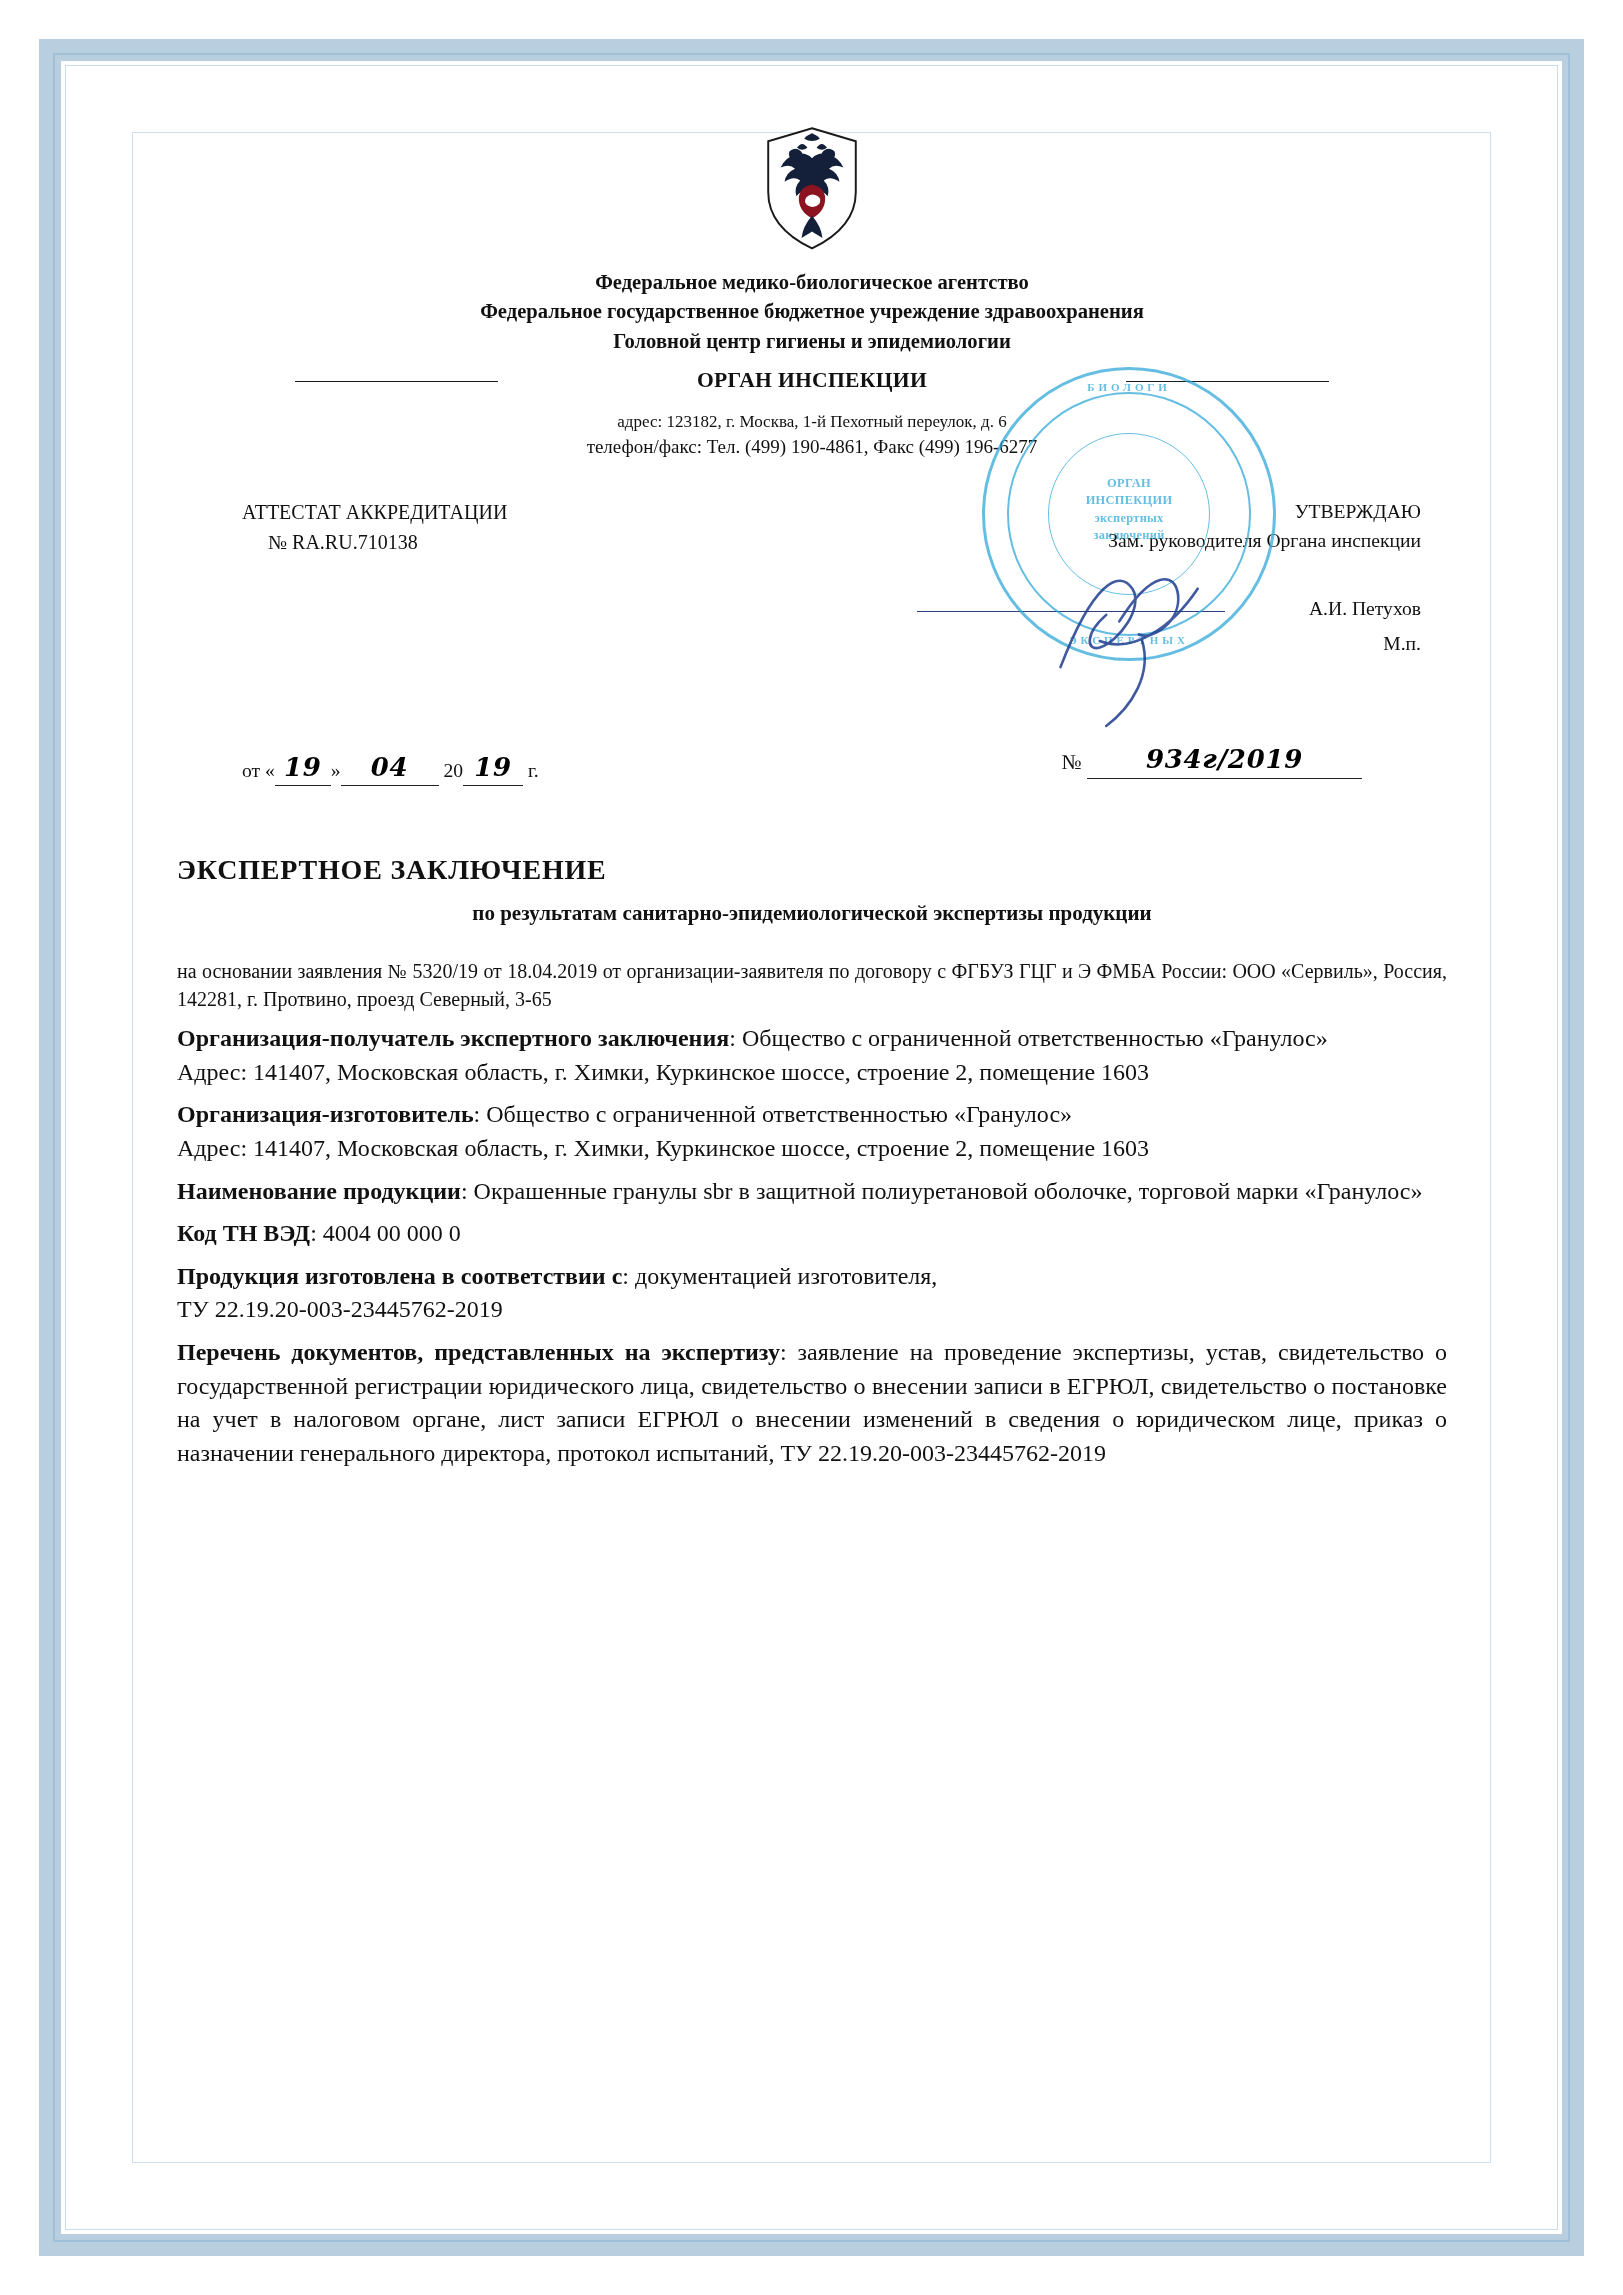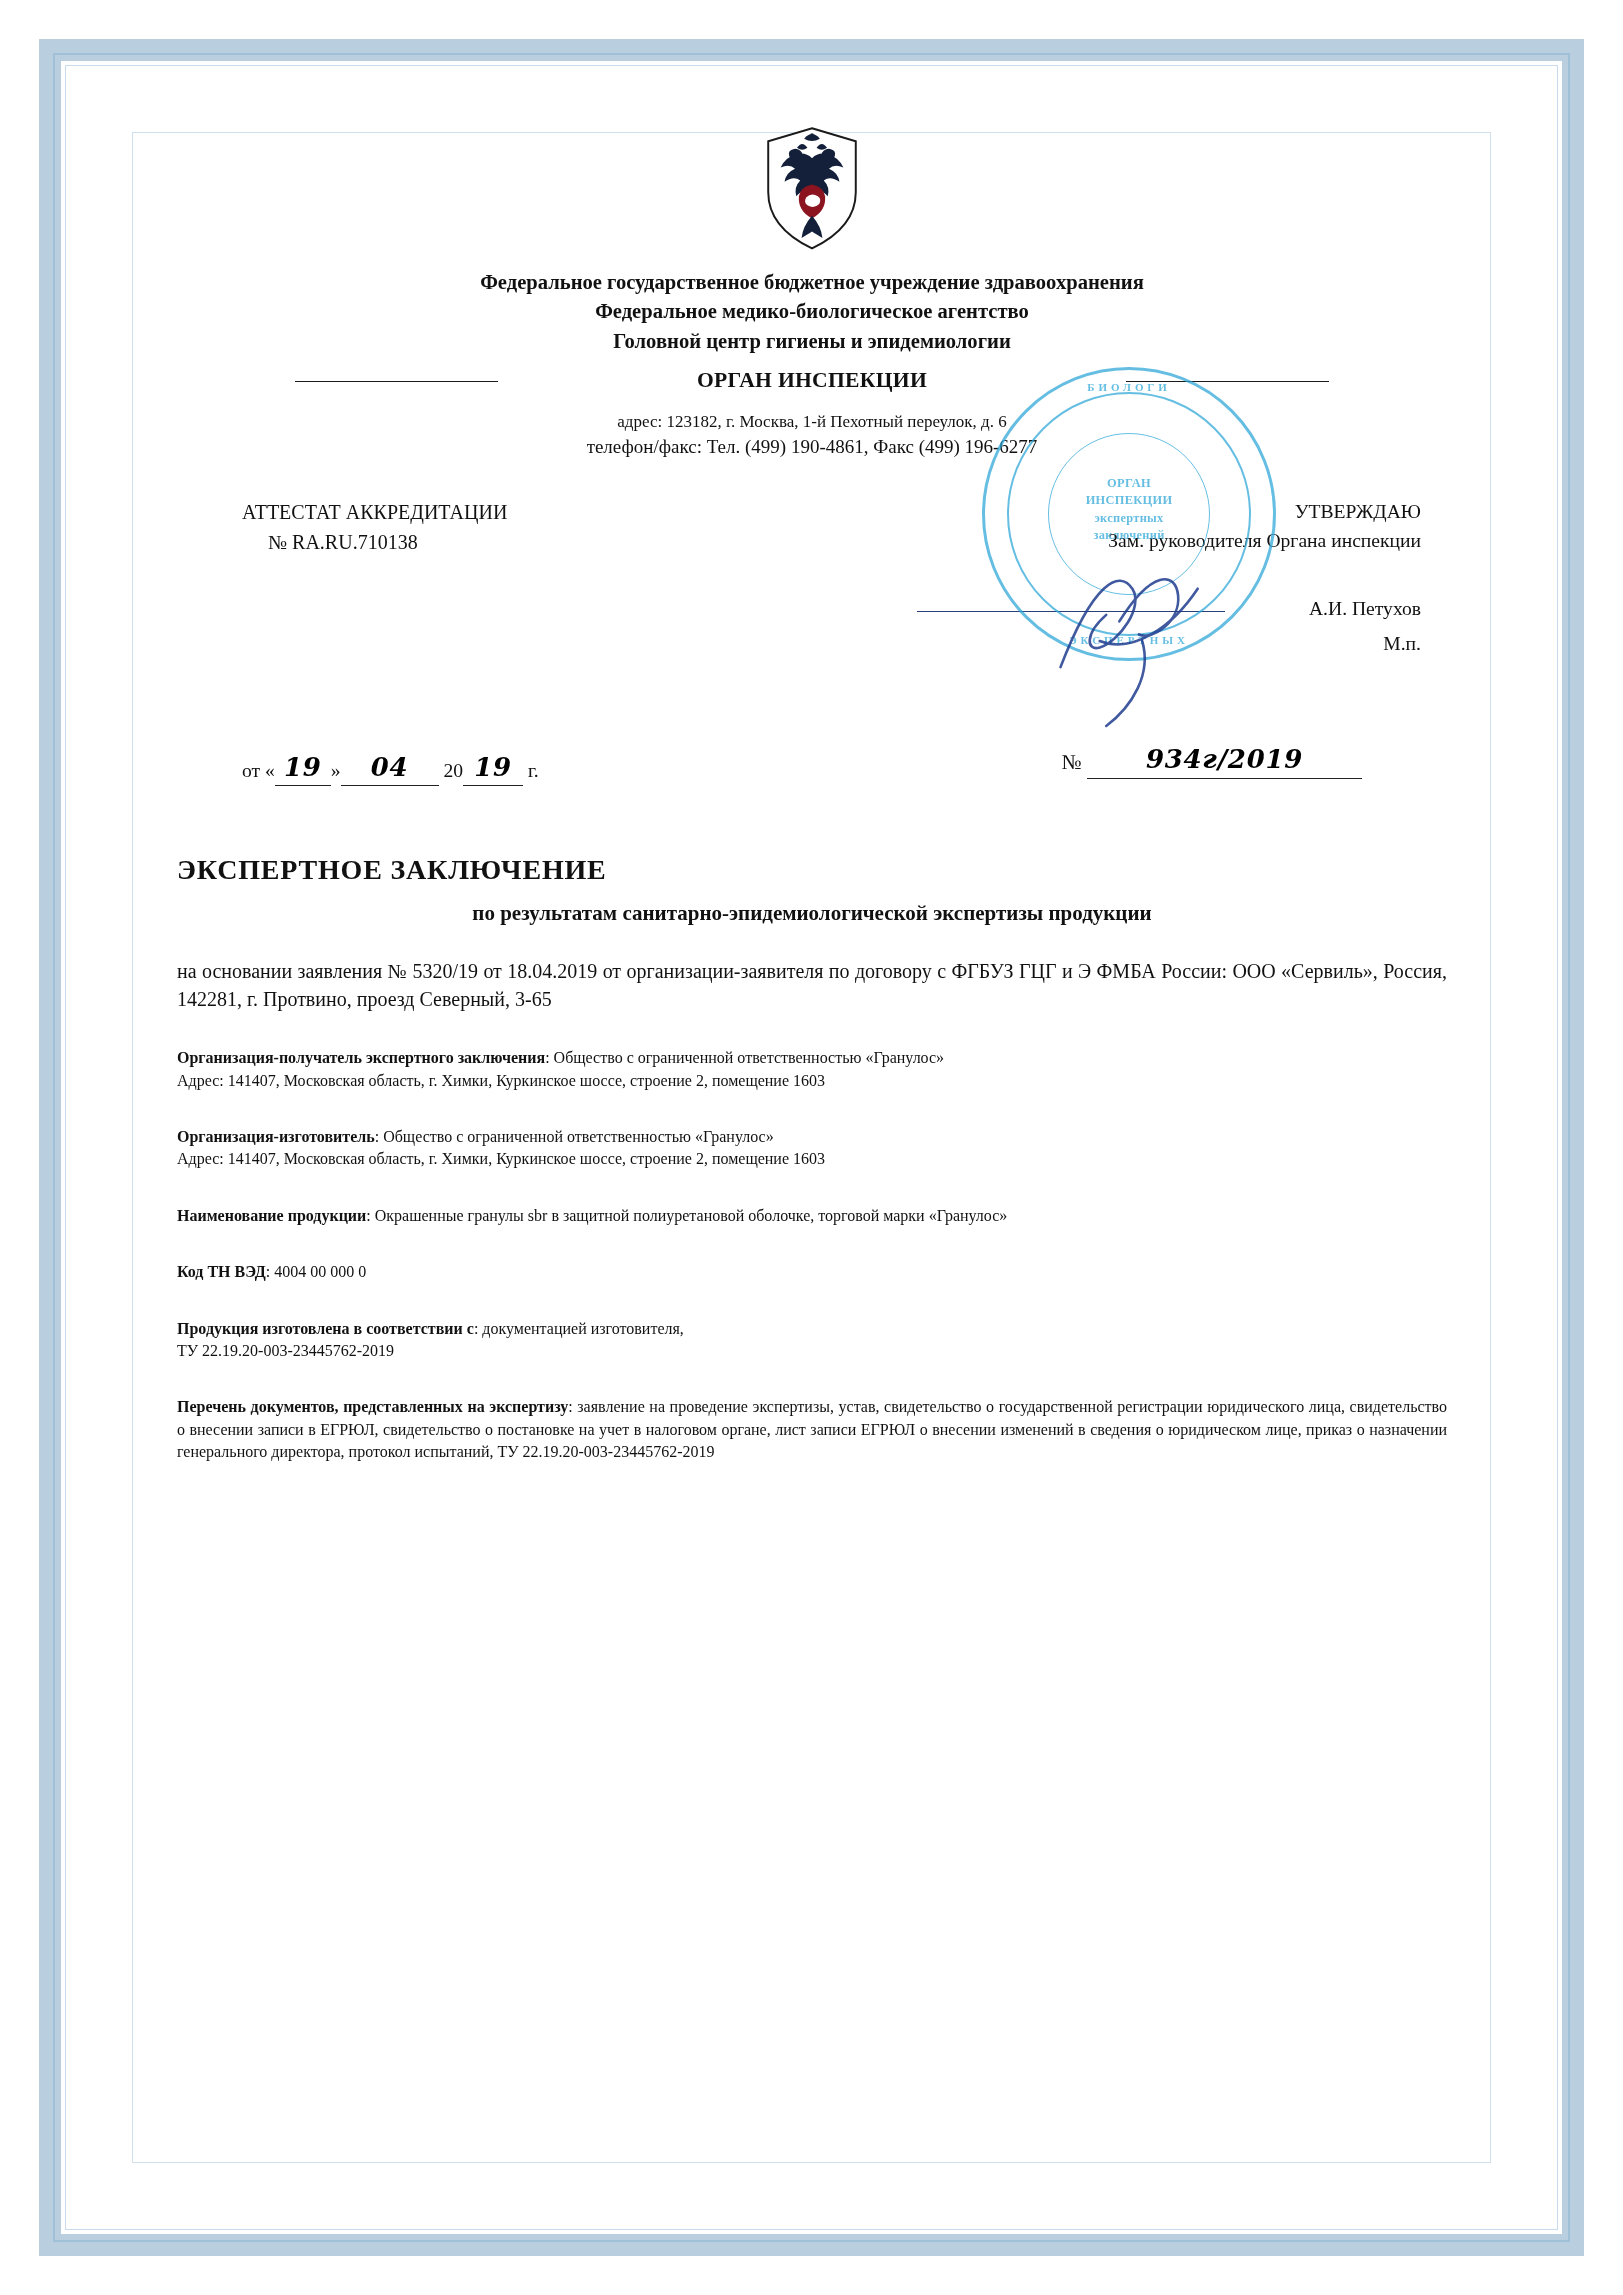--- a/index.html
+++ b/index.html
@@ -271,22 +271,22 @@
   }
   .doc-subtitle {
     text-align: center;
     font-weight: bold;
     font-size: 21px;
     margin-top: 9.2px;
   }
 
   
   .para {
-    margin-top: 34px;
-    font-size: 16px;
+    margin-top: 9px;
+    font-size: 24px;
     line-height: 1.4;
     text-align: justify;
   }
   .para.nojust { text-align: left; }
   .para b { font-weight: bold; }
   .basis {
     margin-top: 29px;
     font-size: 20px;
     line-height: 1.4;
     text-align: justify;
@@ -321,22 +321,22 @@
           <path d="M75 92 q18 4 20 18 q2 22 -20 34 q-22 -12 -20 -34 q2 -14 20 -18 Z" fill="#8b1420"></path>
           <path d="M66 112 q8 -8 18 -2 q6 4 2 12 q-8 8 -18 2 q-6 -4 -2 -12 Z" fill="#ffffff"></path>
 
           <path d="M75 140 q-14 16 -16 34 q16 -10 16 -10 q0 0 16 10 q-2 -18 -16 -34 Z"></path>
         </g>
       </svg>
     </span>
   </div>
 
   <div class="org-header">
+    <div>Федеральное медико-биологическое агентство</div>
     <div>Федеральное государственное бюджетное учреждение здравоохранения</div>
-    <div>Федеральное медико-биологическое агентство</div>
     <div>Головной центр гигиены и эпидемиологии</div>
   </div>
 
   <div class="inspection-block">
     <div class="inspection-title">ОРГАН ИНСПЕКЦИИ</div>
     <div class="rule-left"></div>
     <div class="rule-right"></div>
     <div class="inspection-addr">адрес: 123182, г. Москва, 1-й Пехотный переулок, д. 6</div>
     <div class="inspection-phone">телефон/факс: Тел. (499) 190-4861, Факс (499) 196-6277</div>
   </div>

